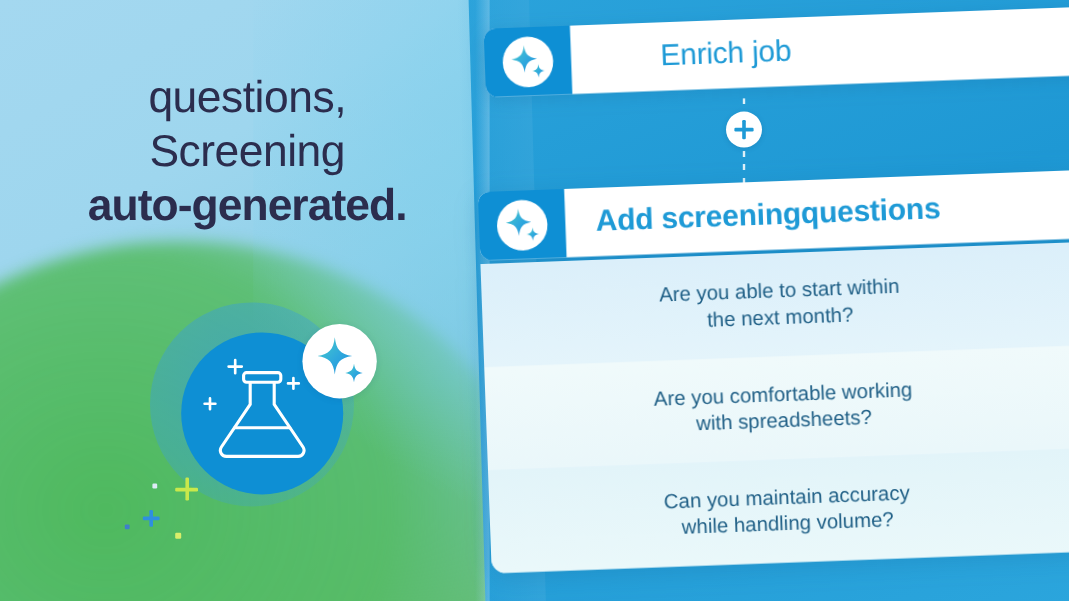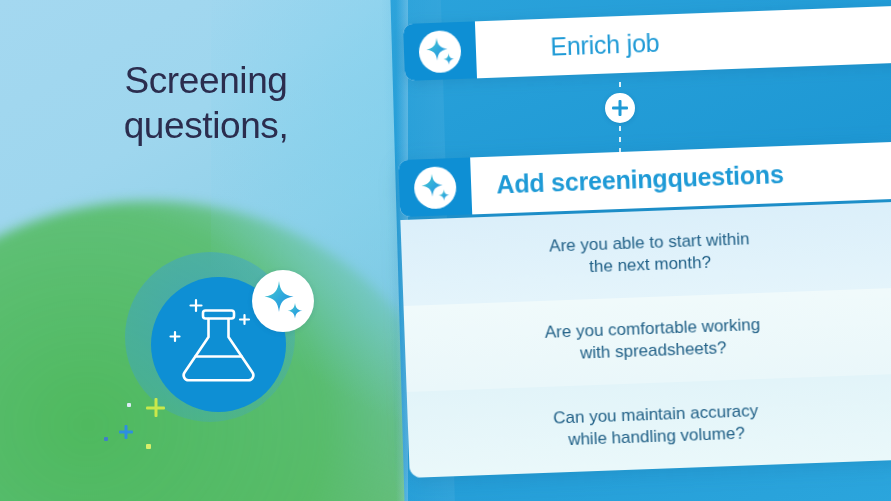--- a/index.html
+++ b/index.html
@@ -296,22 +296,23 @@
 
   <div class="bg-base"></div>
   <div class="bg-green-blob"></div>
   <div class="bg-blue-sweep"></div>
 
   <div class="right-panel"></div>
   <div class="right-panel-fade"></div>
   <div class="panel-softedge"></div>
 
   <div class="headline">
+    <div>questions,</div>
     <div>Screening</div>
-    <div>questions,</div>
+    <div class="line-bold">auto-generated.</div>
   </div>
 
   <div class="flask-art">
     <div class="flask-halo"></div>
     <div class="flask-disc">
       <svg width="135" height="135" viewBox="0 0 135 135">
         <g fill="none" stroke="#ffffff" stroke-width="2.6" stroke-linejoin="round" stroke-linecap="round">
           <path d="M54.5 33.5 h26 a2.5 2.5 0 0 1 2.5 2.5 v3 a2.5 2.5 0 0 1 -2.5 2.5 h-26 a2.5 2.5 0 0 1 -2.5 -2.5 v-3 a2.5 2.5 0 0 1 2.5 -2.5 z"></path>
           <path d="M57.5 42 v18 L33.5 95.5 a5 5 0 0 0 4.1 7.8 h59.8 a5 5 0 0 0 4.1 -7.8 L77.5 60 V42"></path>
           <path d="M44.5 79.5 h46"></path>

